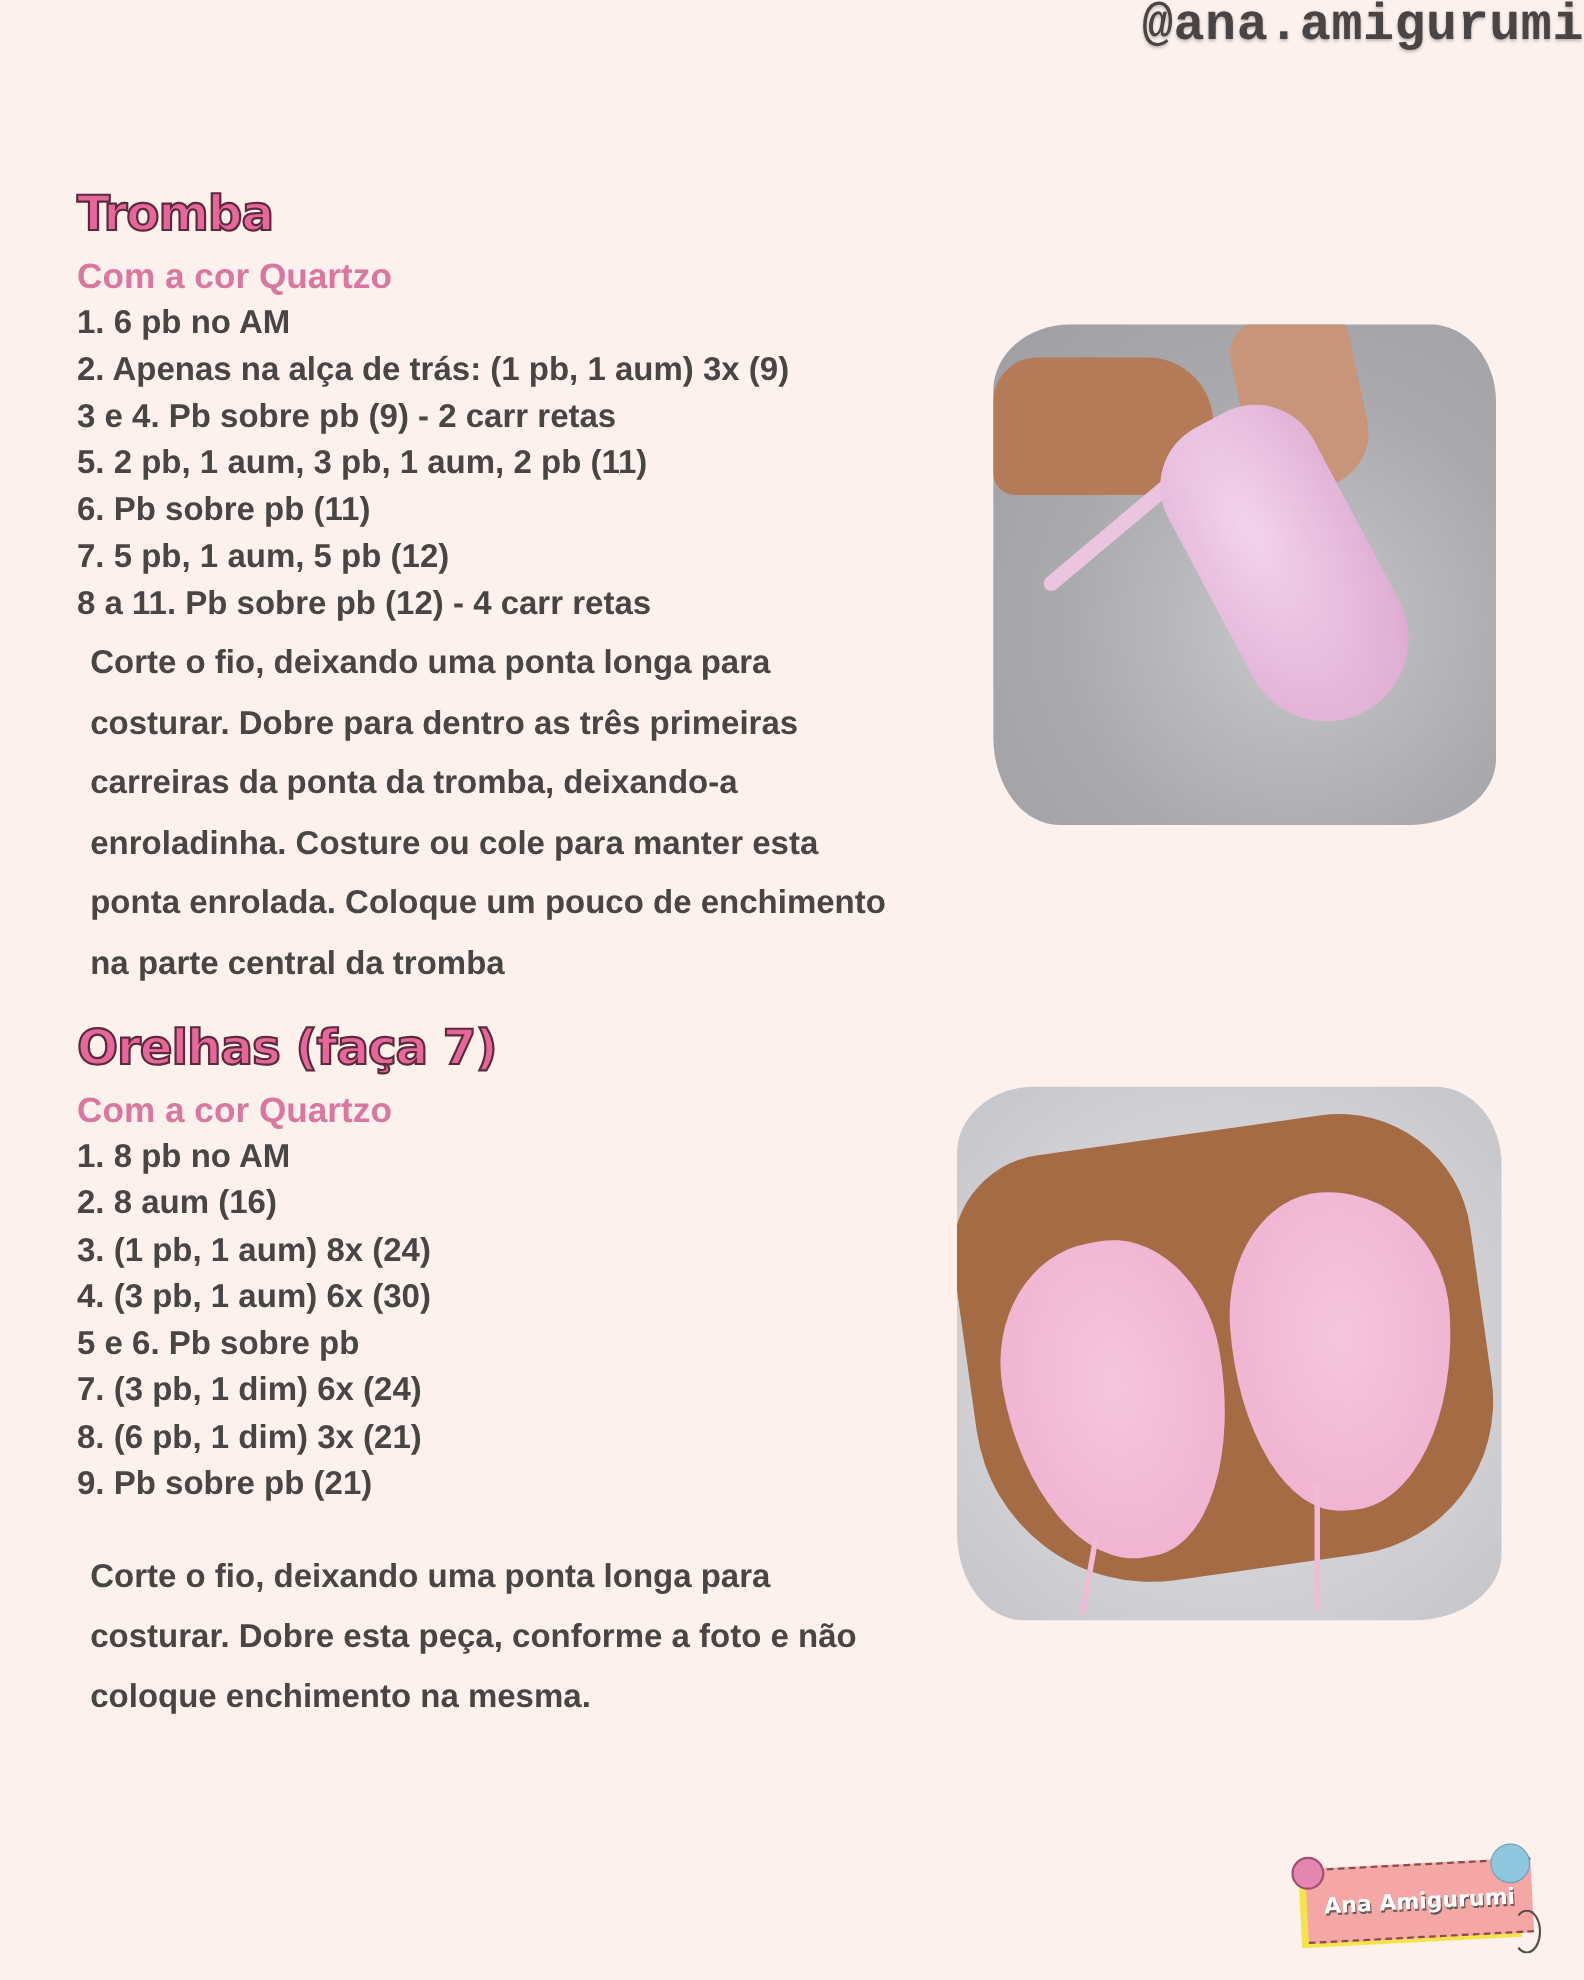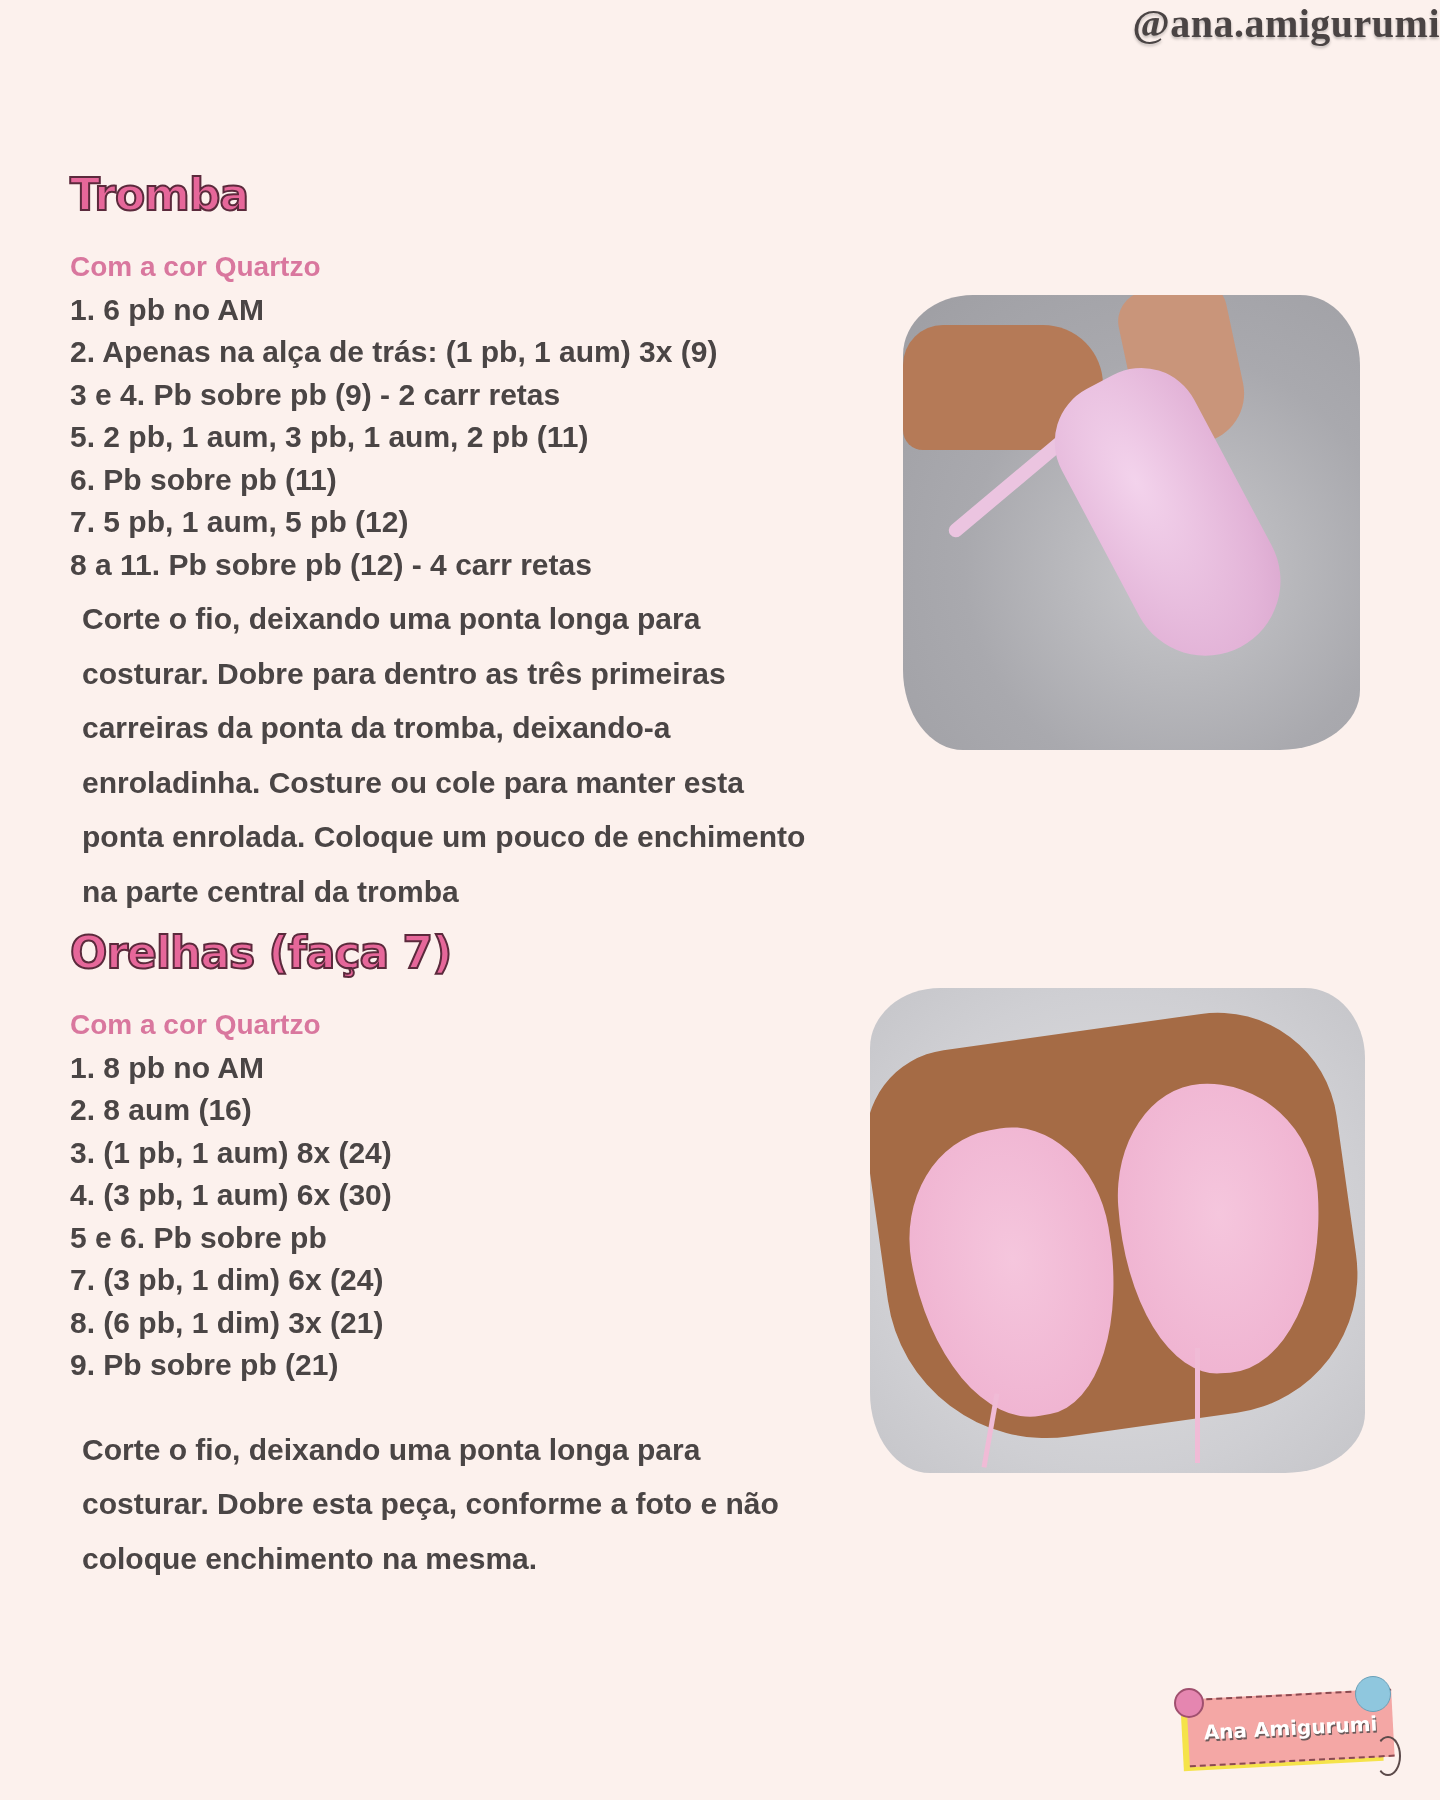--- a/index.html
+++ b/index.html
@@ -5,38 +5,38 @@
     html, body { margin: 0; padding: 0; }
     body {
       width: 1440px; height: 1800px;
       background: #FCF1ED;
       position: relative; overflow: hidden;
       font-family: "Liberation Sans", "DejaVu Sans", sans-serif;
       color: #4A4545;
     }
     .handle {
       position: absolute; right: 0; top: 0;
-      font-family: Liberation Serif, serif;
-      font-weight: bold; font-size: 40px; color: #4A4444;
+      font-family: Liberation Mono, monospace;
+      font-weight: bold; font-size: 47px; color: #4A4444;
       letter-spacing: 0.5px;
       text-shadow: 0 2px 3px rgba(0,0,0,0.25);
       line-height: 48px;
     }
     .section { position: absolute; left: 70px; }
     .section-title {
       font-family: "DejaVu Sans", sans-serif;
       font-weight: bold; font-size: 44px;
       color: #E6679A;
       -webkit-text-stroke: 2px #5B2A3C;
       letter-spacing: -1px;
       margin: 0; line-height: 70px;
     }
     .subtitle {
-      font-weight: bold; font-size: 28px; color: #D9779E;
-      line-height: 42.5px; margin-top: 16px;
+      font-weight: bold; font-size: 32px; color: #D9779E;
+      line-height: 42.5px; 
     }
     .steps { list-style: none; margin: 0; padding: 0; }
     .steps li, .para {
       font-weight: bold; font-size: 30px; line-height: 42.5px; color: #4A4545;
       white-space: nowrap;
     }
     .para { white-space: normal; }
     .para p { margin: 12px; }
     .photo {
       position: absolute; overflow: hidden;

